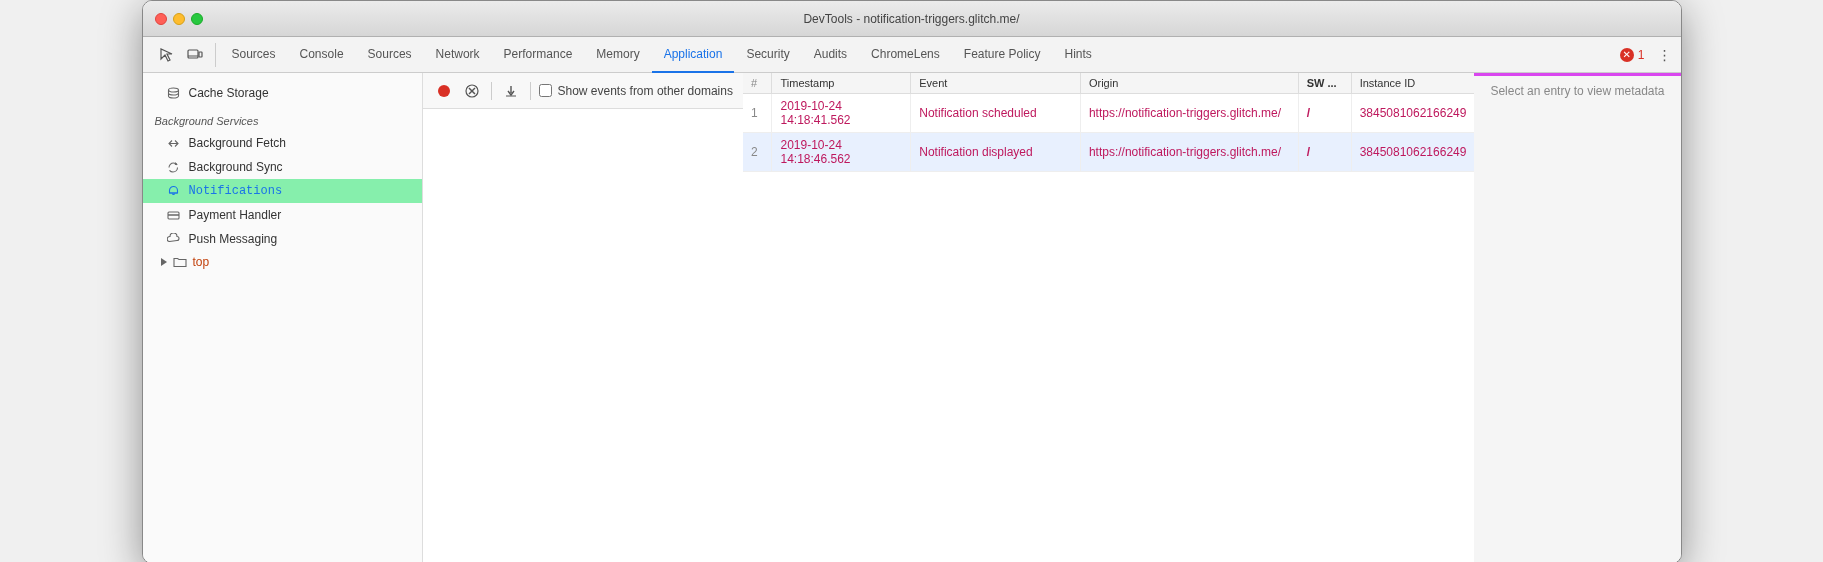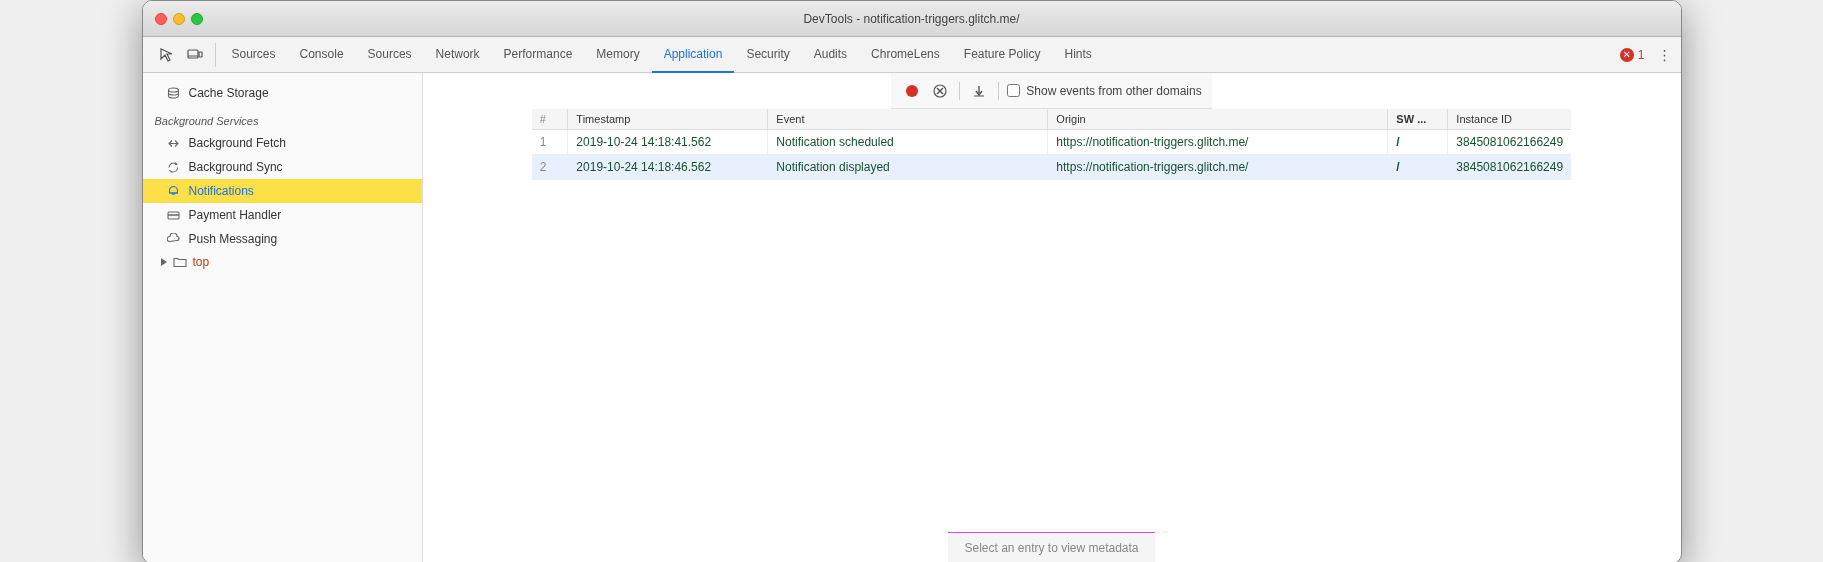--- a/index.html
+++ b/index.html
@@ -130,22 +130,23 @@
       display: flex;
       align-items: center;
       gap: 8px;
       padding: 4px 12px 4px 24px;
       cursor: pointer;
       color: #333;
       font-size: 12px;
       height: 24px;
     }
     .sidebar-item.active {
-      background: #fde047;
+      background: #86efac;
       color: #1a73e8;
+      font-family: Liberation Mono, monospace;
     }
     .sidebar-item.active .si-icon { color: #1a73e8; }
     .si-icon {
       width: 14px;
       height: 14px;
       display: flex;
       align-items: center;
       justify-content: center;
       font-size: 12px;
       color: #666;
@@ -154,23 +155,22 @@
     .sidebar-group-label {
       font-size: 11px;
       color: #555;
       padding: 10px 12px 4px 12px;
       font-weight: 500;
       font-style: italic;
     }
     .content-area {
       flex: 1;
       display: flex;
-      flex-direction: column;
+      flex-direction: row;
       overflow: hidden;
-      align-items: center;
     }
     .toolbar {
       display: flex;
       align-items: center;
       gap: 6px;
       padding: 6px 10px;
       border-bottom: 1px solid #ddd;
       background: #f8f8f8;
       height: 36px;
     }
@@ -219,32 +219,32 @@
       position: sticky;
       top: 0;
       white-space: nowrap;
     }
     thead th:last-child { border-right: none; }
     tbody tr td {
       border-bottom: 1px solid #eee;
       border-right: 1px solid #eee;
       padding: 5px 8px;
       font-size: 12px;
-      color: #14532d;
+      color: #be185d;
     }
     tbody tr td:last-child { border-right: none; }
     tbody tr.row-selected { background: #e8f0fe; }
     .col-num { width: 36px; color: #888; }
     .col-timestamp { width: 200px; }
     .col-event { width: 280px; }
     .col-origin { width: 340px; }
     .col-sw { width: 60px; font-weight: bold; }
     .col-instanceid { flex: 1; }
     .status-bar {
-      border-top: 1px solid #d946ef;
+      border-top: 3px solid #d946ef;
       background: #f5f5f5;
       padding: 8px 16px;
       font-size: 12px;
       color: #888;
       text-align: center;
     }
     .frames-label {
       font-size: 11px;
       color: #555;
       padding: 10px 12px 4px 12px;

